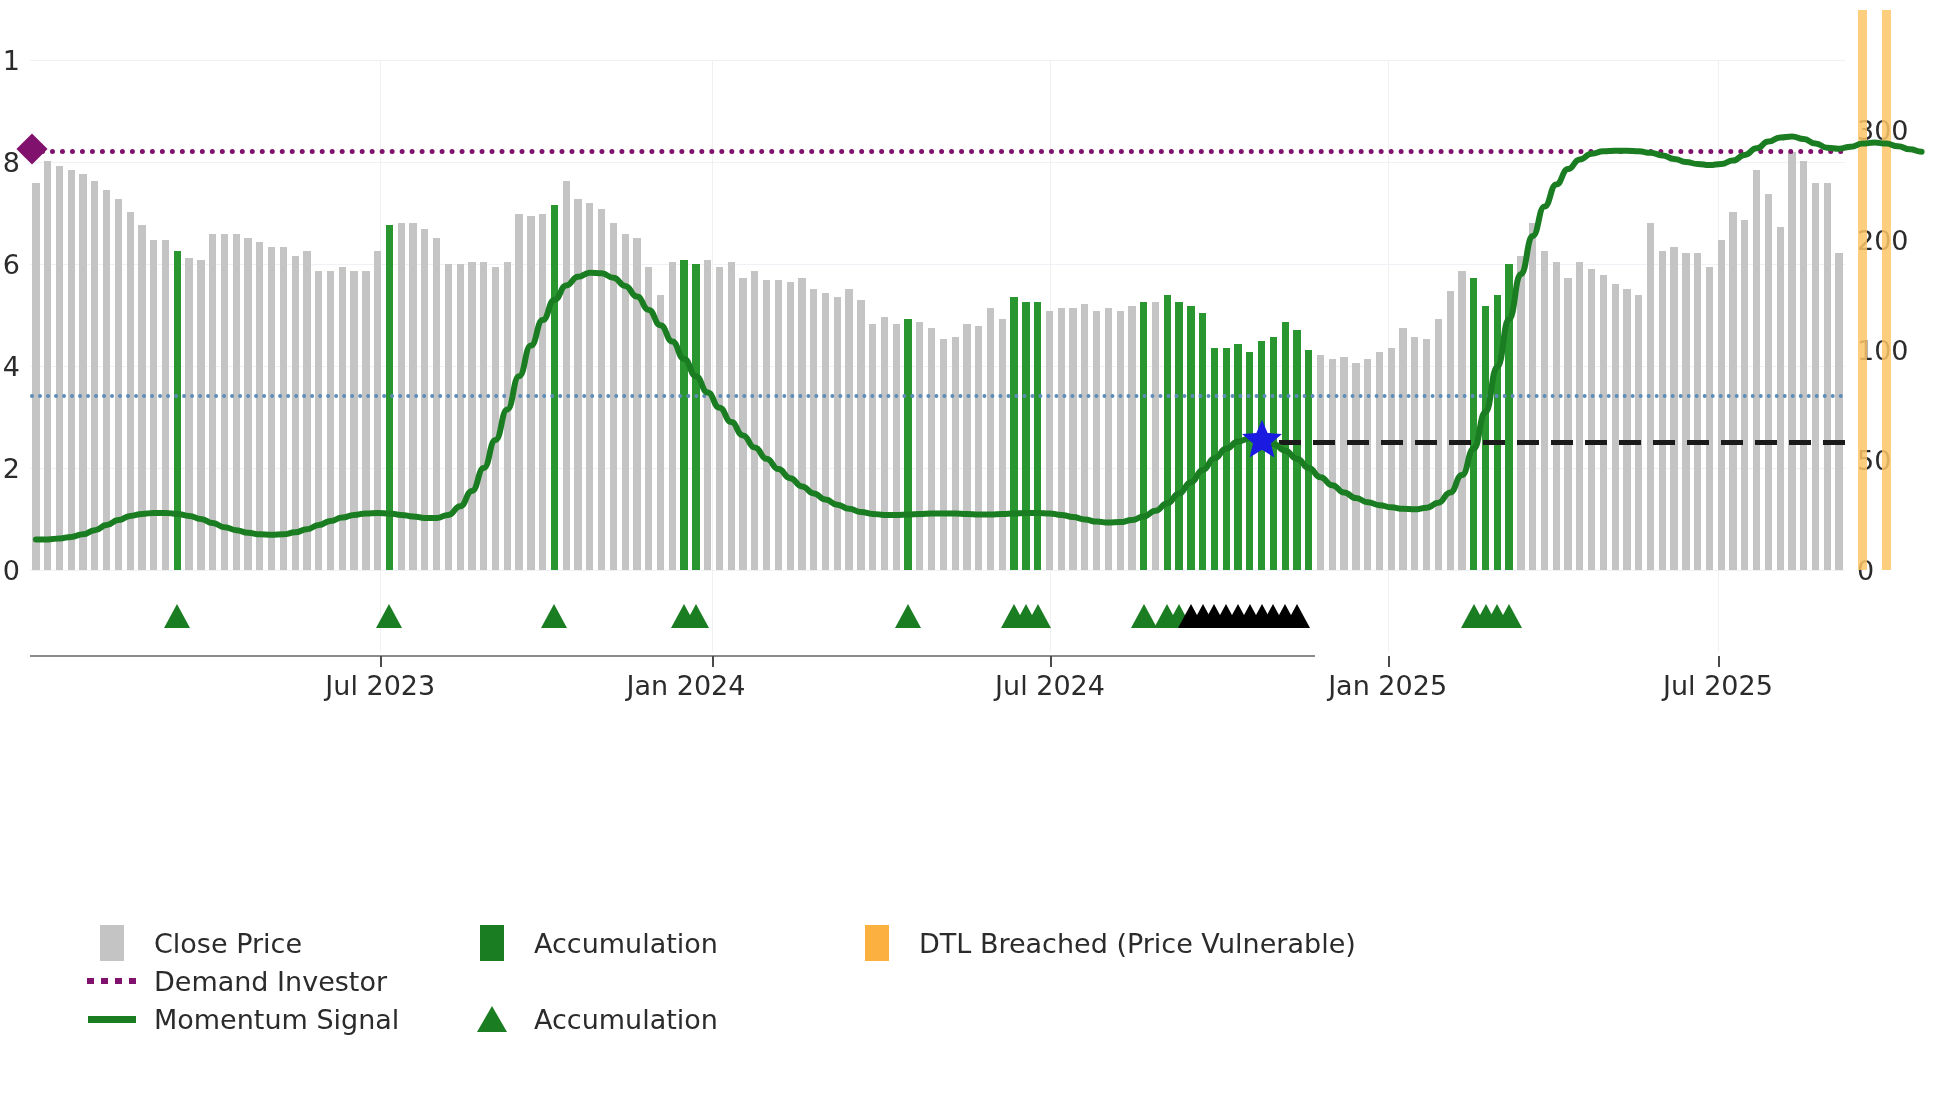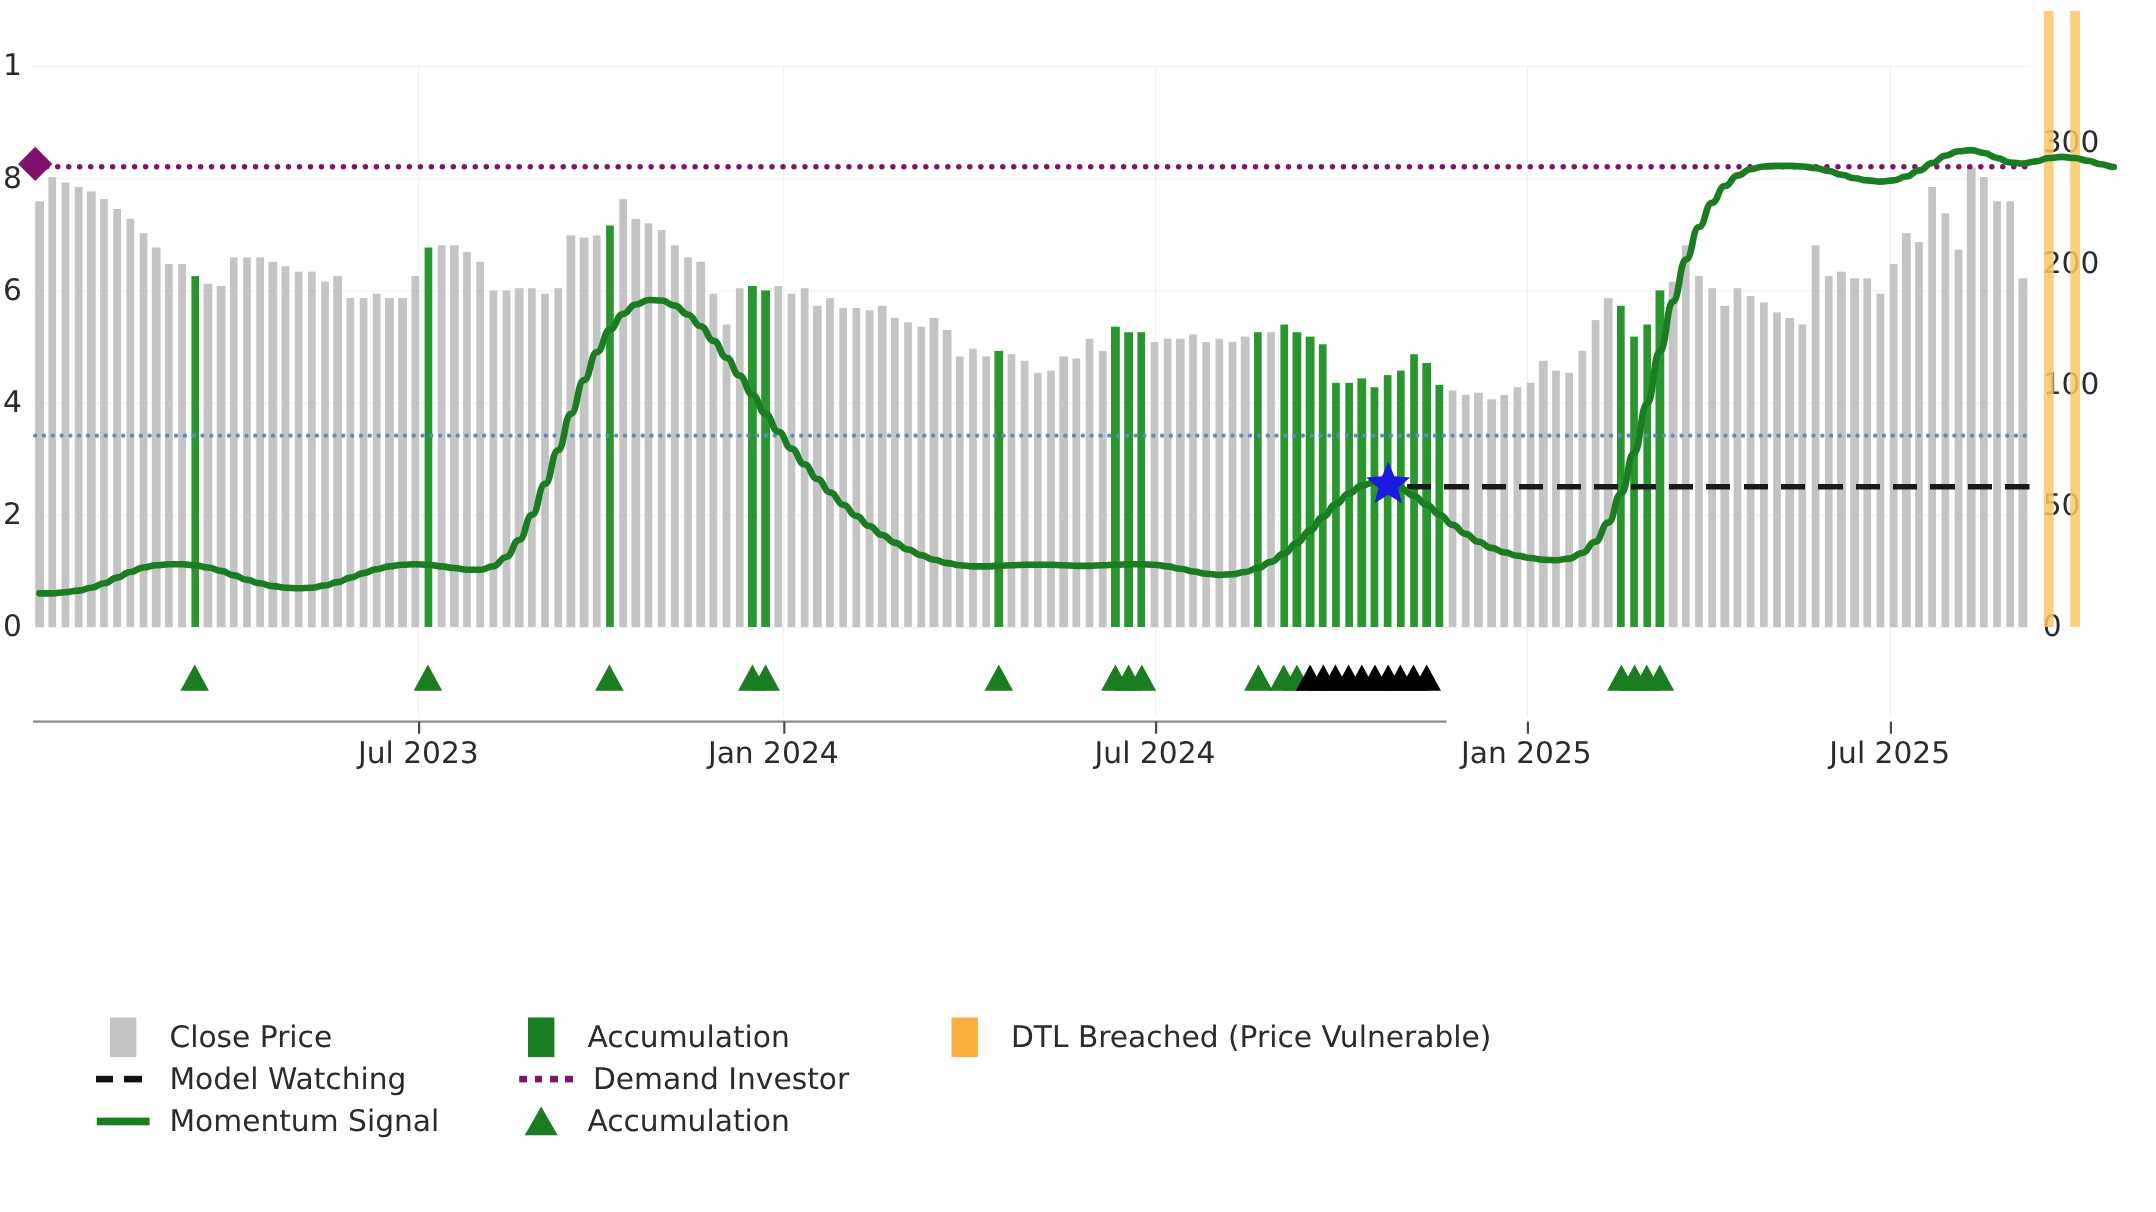--- a/index.html
+++ b/index.html
@@ -265,21 +265,21 @@
       <div class="tri black" style="left: 1231.61px;"></div>
       <div class="tri black" style="left: 1243.39px;"></div>
       <div class="tri black" style="left: 1255.18px;"></div>
       <div class="tri black" style="left: 1266.96px;"></div>
     </div>
   <div class="xaxis"></div>
   <div id="xticks">
       <div class="tick" style="left: 380.295px;"></div>
       <div class="xtick-label" style="left: 380.295px;">Jul 2023</div>
       <div class="tick" style="left: 712.44px;"></div>
-      <div class="xtick-label" style="left: 703px;">Jan 2024</div>
+      <div class="xtick-label" style="left: 686px;">Jan 2024</div>
       <div class="tick" style="left: 1050.03px;"></div>
       <div class="xtick-label" style="left: 1050.03px;">Jul 2024</div>
       <div class="tick" style="left: 1387.62px;"></div>
       <div class="xtick-label" style="left: 1387.62px;">Jan 2025</div>
       <div class="tick" style="left: 1717.95px;"></div>
       <div class="xtick-label" style="left: 1717.95px;">Jul 2025</div>
     </div>
 
   <div class="legend">
     <div class="legend-row">
@@ -297,26 +297,20 @@
       </div>
       <div class="legend-item" style="width:430px">
         <span class="swatch">
             <i class="sq orange"></i>
           </span>
         <span class="legend-text">DTL Breached (Price Vulnerable)</span>
       </div>
     </div>
 
     <div class="legend-row">
-      <div class="legend-item" style="width:385px">
-        <span class="swatch">
-            <i class="line-dash"></i>
-          </span>
-        <span class="legend-text">Model Watching</span>
-      </div>
       <div class="legend-item">
         <span class="swatch">
             <i class="line-dot-purple"></i>
           </span>
         <span class="legend-text">Demand Investor</span>
       </div>
     </div>
 
     <div class="legend-row">
       <div class="legend-item" style="width:380px">

